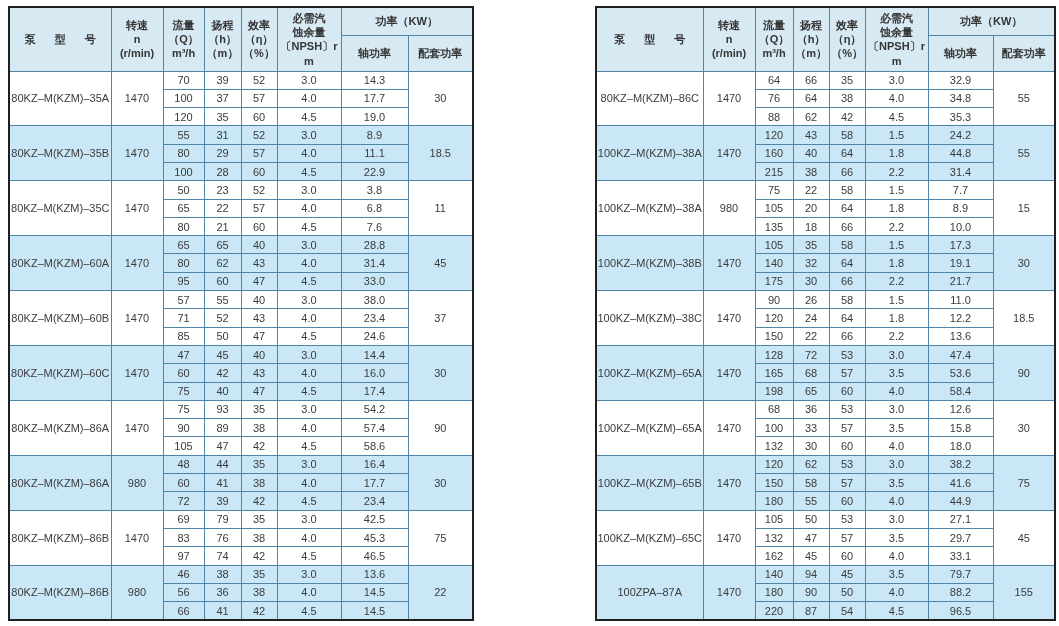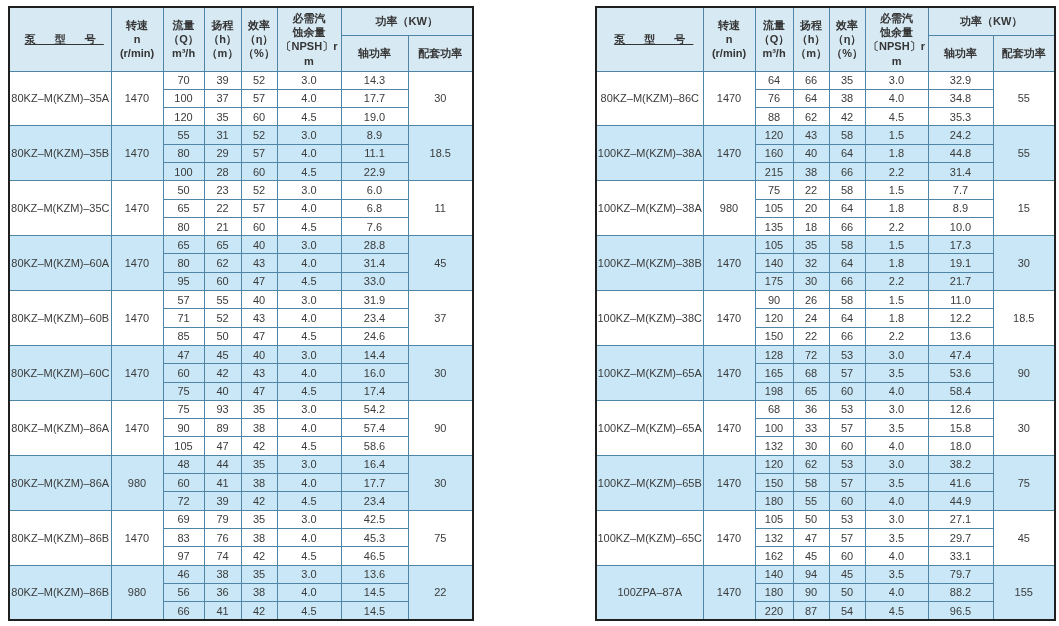--- a/index.html
+++ b/index.html
@@ -26,21 +26,21 @@
     white-space:nowrap;
   }
   .spec thead th{
     background:#d7e9f3;
     font-weight:bold;
     line-height:1.3;
   }
   .spec thead tr.h1{height:28px;}
   .spec thead tr.h2{height:36px;}
   .spec thead th .ln{display:block;}
-  .spec th.model-h{letter-spacing:8px;text-indent:8px;text-decoration:underline;}
+  .spec th.model-h{letter-spacing:8px;text-indent:8px;}
   .spec tbody tr{height:18.3px;}
   .spec tbody tr.blue td{background:#c9e7f6;}
   .spec tbody tr.white td{background:#ffffff;}
   .spec tbody td{color:#3b3b3b;}
 </style>
 </head>
 <body>
 
 <div class="wrap">
 
@@ -140,21 +140,21 @@
           <td>4.5</td>
           <td>22.9</td>
         </tr>
         <tr class="white">
           <td rowspan="3">80KZ–M(KZM)–35C</td>
           <td rowspan="3">1470</td>
           <td>50</td>
           <td>23</td>
           <td>52</td>
           <td>3.0</td>
-          <td>6.0</td>
+          <td>3.8</td>
           <td rowspan="3">11</td>
         </tr>
         <tr class="white">
           <td>65</td>
           <td>22</td>
           <td>57</td>
           <td>4.0</td>
           <td>6.8</td>
         </tr>
         <tr class="white">
@@ -188,21 +188,21 @@
           <td>4.5</td>
           <td>33.0</td>
         </tr>
         <tr class="white">
           <td rowspan="3">80KZ–M(KZM)–60B</td>
           <td rowspan="3">1470</td>
           <td>57</td>
           <td>55</td>
           <td>40</td>
           <td>3.0</td>
-          <td>31.9</td>
+          <td>38.0</td>
           <td rowspan="3">37</td>
         </tr>
         <tr class="white">
           <td>71</td>
           <td>52</td>
           <td>43</td>
           <td>4.0</td>
           <td>23.4</td>
         </tr>
         <tr class="white">

